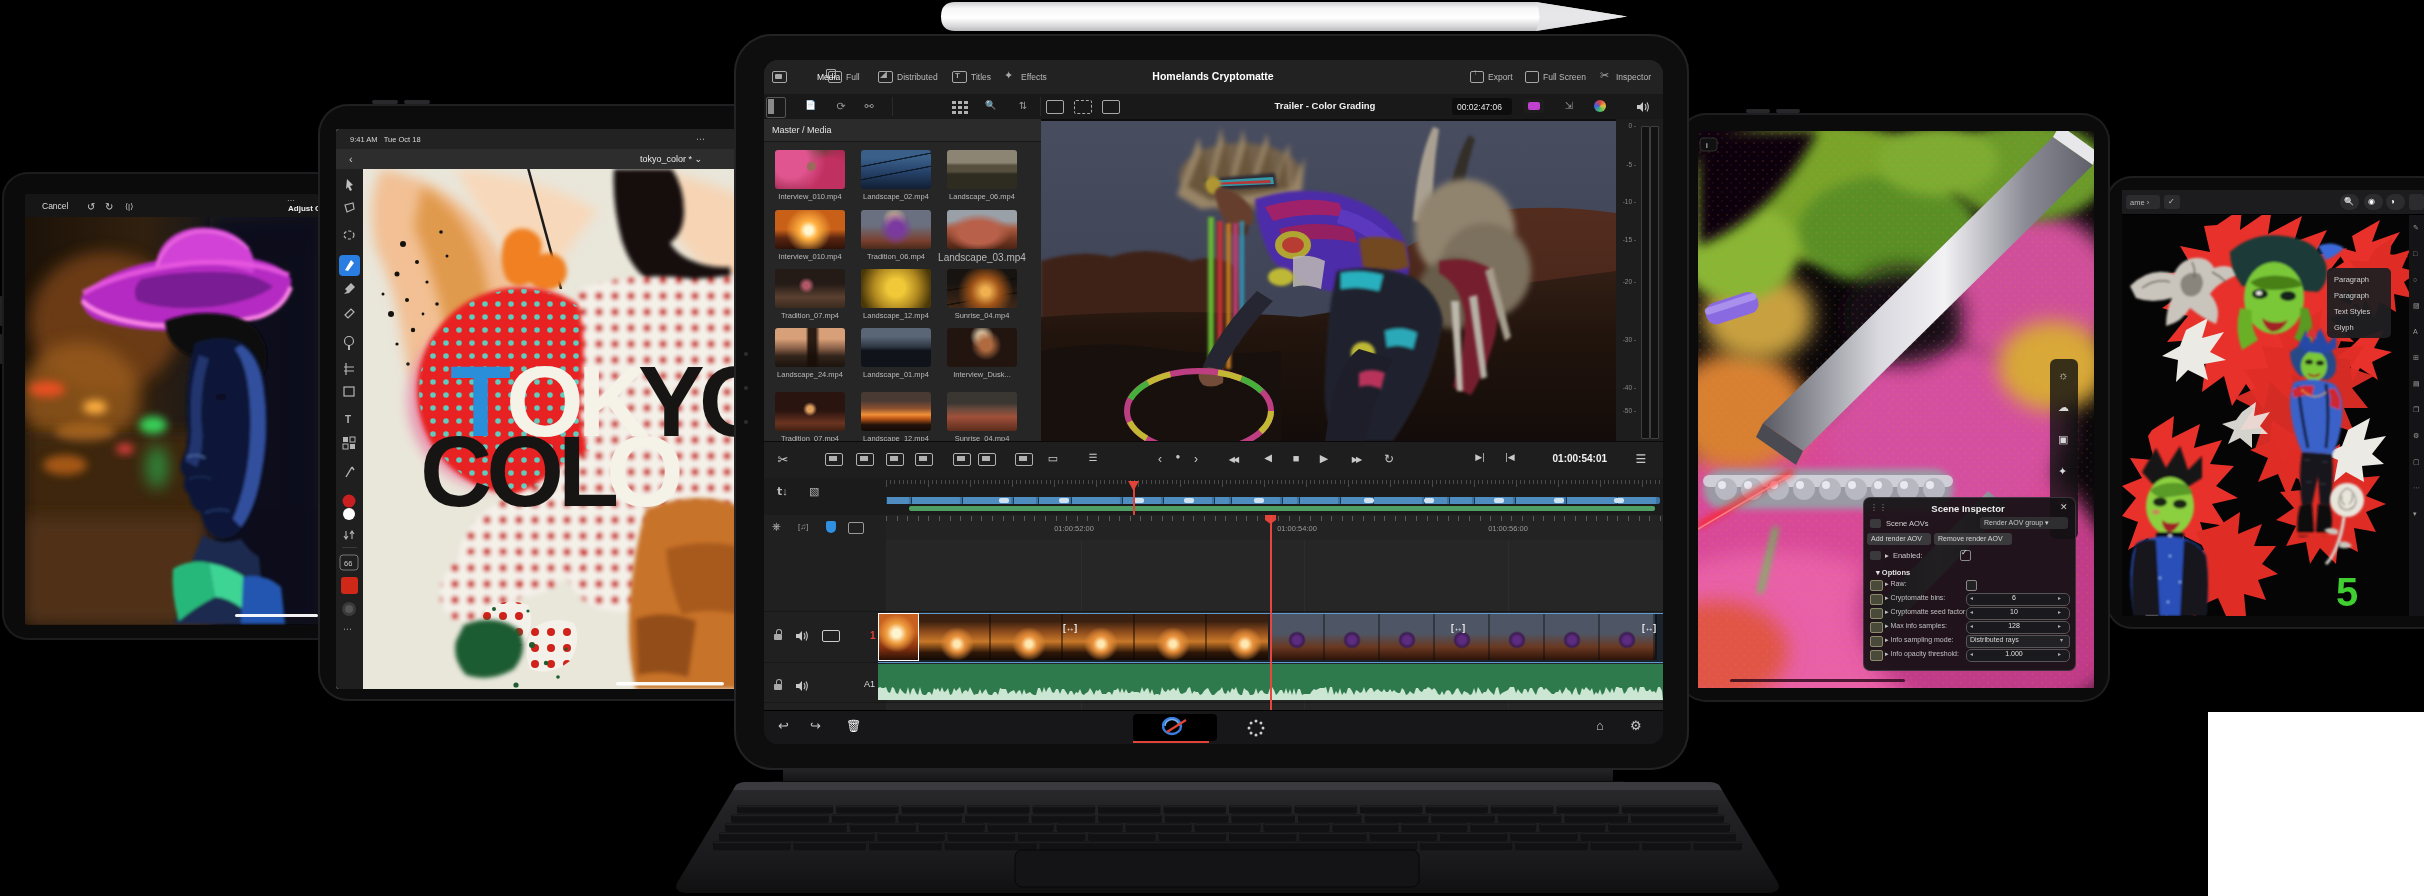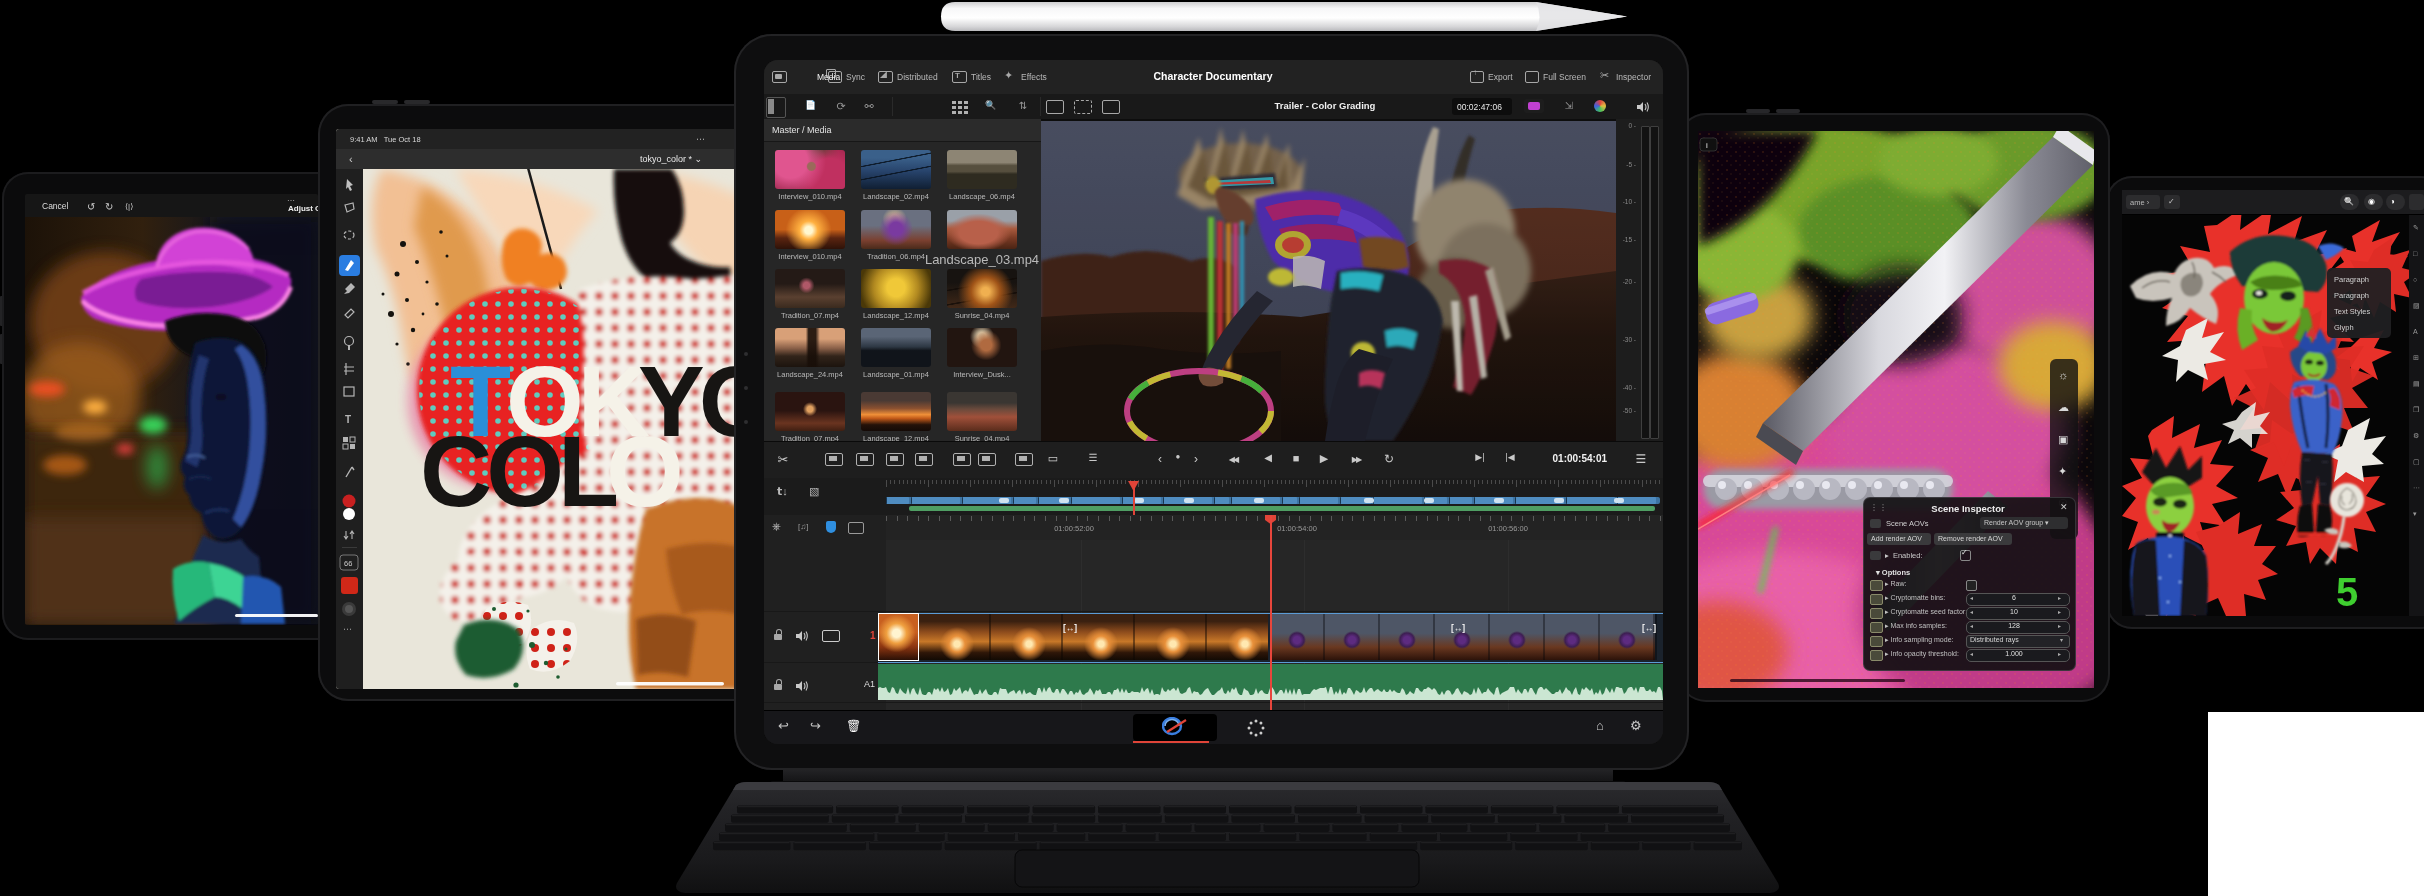--- a/index.html
+++ b/index.html
@@ -643,25 +643,25 @@
 <div class="abs" style="left:8px;top:11px;width:13px;height:10px;border:1px solid #a8a8a8;border-radius:2px;"></div>
 <div class="abs" style="left:11px;top:14px;width:7px;height:5px;background:#a8a8a8;border-radius:1px;"></div>
 <div class="abs" style="left:64px;top:11px;width:12px;height:10px;border:1px solid #a8a8a8;border-radius:2px;"></div>
 <div class="abs" style="left:62px;top:9px;width:8px;height:7px;border:1px solid #a8a8a8;border-radius:1px;"></div>
 <div class="abs" style="left:114px;top:11px;width:13px;height:10px;border:1px solid #a8a8a8;border-radius:2px;"></div>
 <div class="t" style="left:116px;top:9px;color:#a8a8a8;font-size:9px;">◢</div>
 <div class="abs" style="left:188px;top:11px;width:13px;height:10px;border:1px solid #a8a8a8;border-radius:2px;"></div>
 <div class="t" style="left:191px;top:11px;color:#a8a8a8;font-size:8px;font-weight:bold;">T</div>
 <div class="t" style="left:240px;top:9px;color:#a8a8a8;font-size:11px;">✦</div>
 <div class="t" style="left:27px;top:12px;color:#f2f2f2;font-size:8.5px;margin-left:26px;">Media</div>
-<div class="t" style="left:82px;top:12px;color:#b9b9b9;font-size:8.5px;">Sync</div>
+<div class="t" style="left:82px;top:12px;color:#b9b9b9;font-size:8.5px;">Full</div>
 <div class="t" style="left:133px;top:12px;color:#b9b9b9;font-size:8.5px;">Distributed</div>
 <div class="t" style="left:207px;top:12px;color:#b9b9b9;font-size:8.5px;">Titles</div>
 <div class="t" style="left:257px;top:12px;color:#b9b9b9;font-size:8.5px;">Effects</div>
-<div class="t" style="left:449px;top:10px;transform:translateX(-50%);color:#ffffff;font-size:10.5px;font-weight:bold;">Character Documentary</div>
+<div class="t" style="left:449px;top:10px;transform:translateX(-50%);color:#ffffff;font-size:10.5px;font-weight:bold;">Homelands Cryptomatte</div>
 <div class="abs" style="left:706px;top:11px;width:12px;height:10px;border:1px solid #a8a8a8;border-radius:2px;"></div>
 <div class="t" style="left:709px;top:8px;color:#a8a8a8;font-size:8px;">↑</div>
 <div class="t" style="left:724px;top:12px;color:#b9b9b9;font-size:8.5px;">Export</div>
 <div class="abs" style="left:761px;top:11px;width:12px;height:10px;border:1px solid #a8a8a8;border-radius:2px;"></div>
 <div class="t" style="left:779px;top:12px;color:#b9b9b9;font-size:8.5px;">Full Screen</div>
 <div class="t" style="left:836px;top:9px;color:#a8a8a8;font-size:11px;">✂</div>
 <div class="t" style="left:852px;top:12px;color:#b9b9b9;font-size:8.5px;">Inspector</div>
 <div class="abs" style="left:0;top:34px;width:899px;height:25px;background:#191919;border-bottom:1px solid #0b0b0b;"></div>
 <div class="abs" style="left:2px;top:37px;width:18px;height:19px;border:1px solid #555;border-radius:2px;"></div>
 <div class="abs" style="left:4px;top:39px;width:6px;height:15px;background:#8a8a8a;"></div>
@@ -702,21 +702,21 @@
 <div class="t" style="left:46px;top:132px;transform:translateX(-50%);color:#b9b9b9;font-size:7.5px;">Interview_010.mp4</div>
 <div class="abs" style="left:97px;top:90px;width:70px;height:39px;border-radius:3px;background:linear-gradient(169deg, rgba(0,0,0,0) 0 30%, rgba(8,18,30,.85) 31% 32.5%, rgba(0,0,0,0) 33.5% 55%, rgba(8,18,30,.85) 56% 57.5%, rgba(0,0,0,0) 58.5%),linear-gradient(180deg,#3a608a 0 20%,#27436b 55%,#101f33 100%);"></div>
 <div class="t" style="left:132px;top:132px;transform:translateX(-50%);color:#b9b9b9;font-size:7.5px;">Landscape_02.mp4</div>
 <div class="abs" style="left:183px;top:90px;width:70px;height:39px;border-radius:3px;background:linear-gradient(180deg,#8d8574 0 32%,#564f3e 40% 55%,#2e2b20 62% 100%);"></div>
 <div class="t" style="left:218px;top:132px;transform:translateX(-50%);color:#b9b9b9;font-size:7.5px;">Landscape_06.mp4</div>
 <div class="abs" style="left:11px;top:150px;width:70px;height:39px;border-radius:3px;background:radial-gradient(circle at 48% 52%, #fff7d0 0 9%, #ffb040 22%, rgba(0,0,0,0) 55%),linear-gradient(180deg,#c86018 0 50%,#5a2410 72%,#2e1208 100%);"></div>
 <div class="t" style="left:46px;top:192px;transform:translateX(-50%);color:#b9b9b9;font-size:7.5px;">Interview_010.mp4</div>
 <div class="abs" style="left:97px;top:150px;width:70px;height:39px;border-radius:3px;background:radial-gradient(circle at 50% 48%, #7a3aa0 0 16%, rgba(0,0,0,0) 42%),radial-gradient(circle at 48% 24%, #c8b090 0 10%, rgba(0,0,0,0) 26%),linear-gradient(180deg,#6a7080 0 40%,#7a4030 78%,#4a2a1a 100%);"></div>
 <div class="t" style="left:132px;top:192px;transform:translateX(-50%);color:#b9b9b9;font-size:7.5px;">Tradition_06.mp4</div>
 <div class="abs" style="left:183px;top:150px;width:70px;height:39px;border-radius:3px;background:radial-gradient(ellipse at 45% 58%, #b8604a 0 35%, rgba(0,0,0,0) 60%),linear-gradient(180deg,#9aa0a8 0 28%,#a85a3e 48%,#7a3a24 72%,#4a2414 100%);"></div>
-<div class="t" style="left:218px;top:192px;transform:translateX(-50%);color:#b9b9b9;font-size:13px;">Landscape_03.mp4</div>
+<div class="t" style="left:218px;top:192px;transform:translateX(-50%);color:#b9b9b9;font-size:10px;">Landscape_03.mp4</div>
 <div class="abs" style="left:11px;top:209px;width:70px;height:39px;border-radius:3px;background:radial-gradient(circle at 45% 42%, #b05868 0 7%, rgba(0,0,0,0) 18%),linear-gradient(180deg,#241a16 0 38%,#5a4030 72%,#3a2a1e 100%);"></div>
 <div class="t" style="left:46px;top:251px;transform:translateX(-50%);color:#b9b9b9;font-size:7.5px;">Tradition_07.mp4</div>
 <div class="abs" style="left:97px;top:209px;width:70px;height:39px;border-radius:3px;background:radial-gradient(circle at 50% 48%, #f0c838 0 22%, #b08820 55%, #4a3808 88%),#3a2c06;"></div>
 <div class="t" style="left:132px;top:251px;transform:translateX(-50%);color:#b9b9b9;font-size:7.5px;">Landscape_12.mp4</div>
 <div class="abs" style="left:183px;top:209px;width:70px;height:39px;border-radius:3px;background:radial-gradient(circle at 55% 58%, #f0b050 0 9%, #a05418 32%, rgba(0,0,0,0) 62%),linear-gradient(170deg, rgba(0,0,0,0) 0 40%, rgba(16,10,6,.75) 41% 43%, rgba(0,0,0,0) 44% 68%, rgba(16,10,6,.75) 69% 71%, rgba(0,0,0,0) 72%),linear-gradient(180deg,#171310 0 35%,#402818 100%);"></div>
 <div class="t" style="left:218px;top:251px;transform:translateX(-50%);color:#b9b9b9;font-size:7.5px;">Sunrise_04.mp4</div>
 <div class="abs" style="left:11px;top:268px;width:70px;height:39px;border-radius:3px;background:linear-gradient(90deg, rgba(0,0,0,0) 0 44%, rgba(24,14,8,.9) 48% 58%, rgba(0,0,0,0) 64%),linear-gradient(180deg,#d8a078 0 28%,#8a6048 52%,#32241a 72%,#1c140e 100%);"></div>
 <div class="t" style="left:46px;top:310px;transform:translateX(-50%);color:#b9b9b9;font-size:7.5px;">Landscape_24.mp4</div>
 <div class="abs" style="left:97px;top:268px;width:70px;height:39px;border-radius:3px;background:linear-gradient(180deg,#5a6576 0 22%,#2e3844 48%,#10141a 58% 100%);"></div>
 <div class="t" style="left:132px;top:310px;transform:translateX(-50%);color:#b9b9b9;font-size:7.5px;">Landscape_01.mp4</div>

